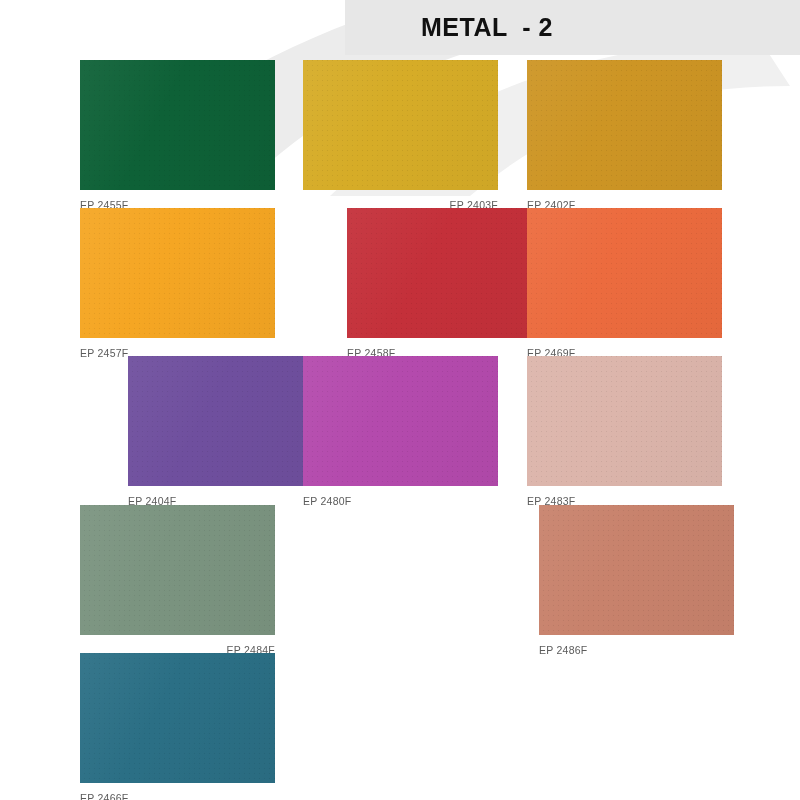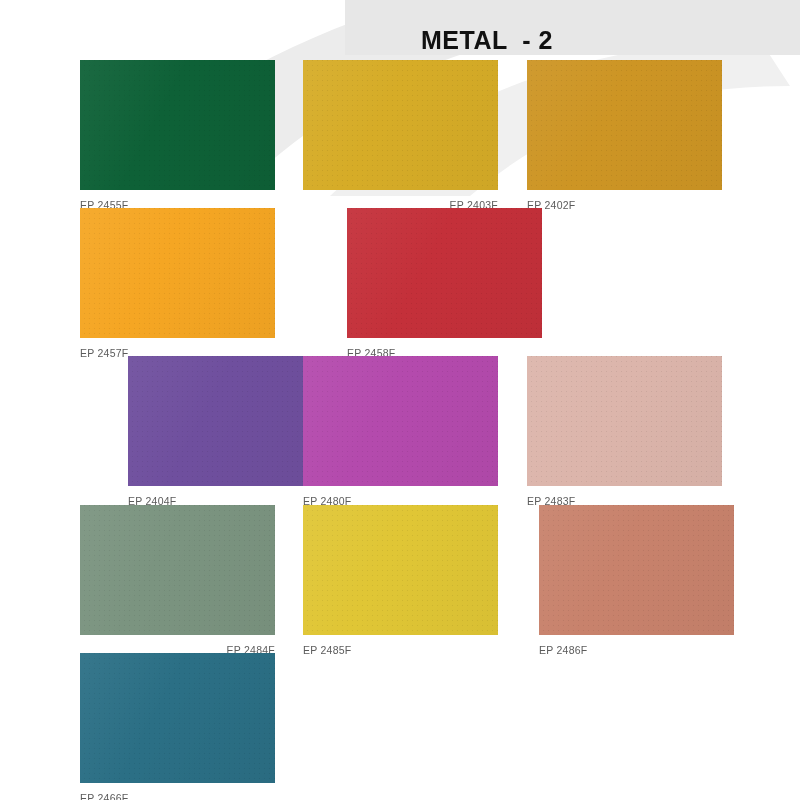--- a/index.html
+++ b/index.html
@@ -28,21 +28,21 @@
 
   
   .header-band {
     position: absolute;
     left: 345px;
     top: 0;
     width: 455px;
     height: 55px;
     background: #e7e7e7;
     display: flex;
-    align-items: flex-end;
+    align-items: center;
   }
   .header-title {
     margin-left: 76px;
     font-size: 25px;
     font-weight: bold;
     color: #111111;
     letter-spacing: 0.5px;
     white-space: pre;
   }
 
@@ -134,20 +134,27 @@
       </div>
       <div class="chip-label">EP 2457F</div>
     </div>
     <div class="cell" style="left: 303px; top: 208px; padding-left: 44px;">
       <div class="chip" style="background: rgb(196, 48, 58);">
         <div class="grain"></div>
         <div class="sheen"></div>
       </div>
       <div class="chip-label">EP 2458F</div>
     </div>
+    <div class="cell" style="left: 527px; top: 208px;">
+      <div class="chip" style="background: rgb(236, 107, 62);">
+        <div class="grain"></div>
+        <div class="sheen"></div>
+      </div>
+      <div class="chip-label">EP 2469F</div>
+    </div>
     <div class="cell" style="left: 80px; top: 356px; padding-left: 48px;">
       <div class="chip" style="background: rgb(111, 79, 158);">
         <div class="grain"></div>
         <div class="sheen"></div>
       </div>
       <div class="chip-label">EP 2404F</div>
     </div>
     <div class="cell" style="left: 303px; top: 356px;">
       <div class="chip" style="background: rgb(180, 74, 173);">
         <div class="grain"></div>
@@ -162,27 +169,20 @@
       </div>
       <div class="chip-label">EP 2483F</div>
     </div>
     <div class="cell" style="left: 80px; top: 505px; text-align: right;">
       <div class="chip" style="background: rgb(123, 148, 128);">
         <div class="grain"></div>
         <div class="sheen"></div>
       </div>
       <div class="chip-label">EP 2484F</div>
     </div>
-    <div class="cell" style="left: 303px; top: 505px;">
-      <div class="chip" style="background: rgb(224, 198, 53);">
-        <div class="grain"></div>
-        <div class="sheen"></div>
-      </div>
-      <div class="chip-label">EP 2485F</div>
-    </div>
     <div class="cell" style="left: 527px; top: 505px; padding-left: 12px;">
       <div class="chip" style="background: rgb(200, 130, 108);">
         <div class="grain"></div>
         <div class="sheen"></div>
       </div>
       <div class="chip-label">EP 2486F</div>
     </div>
     <div class="cell" style="left: 80px; top: 653px;">
       <div class="chip" style="background: rgb(43, 111, 133);">
         <div class="grain"></div>

